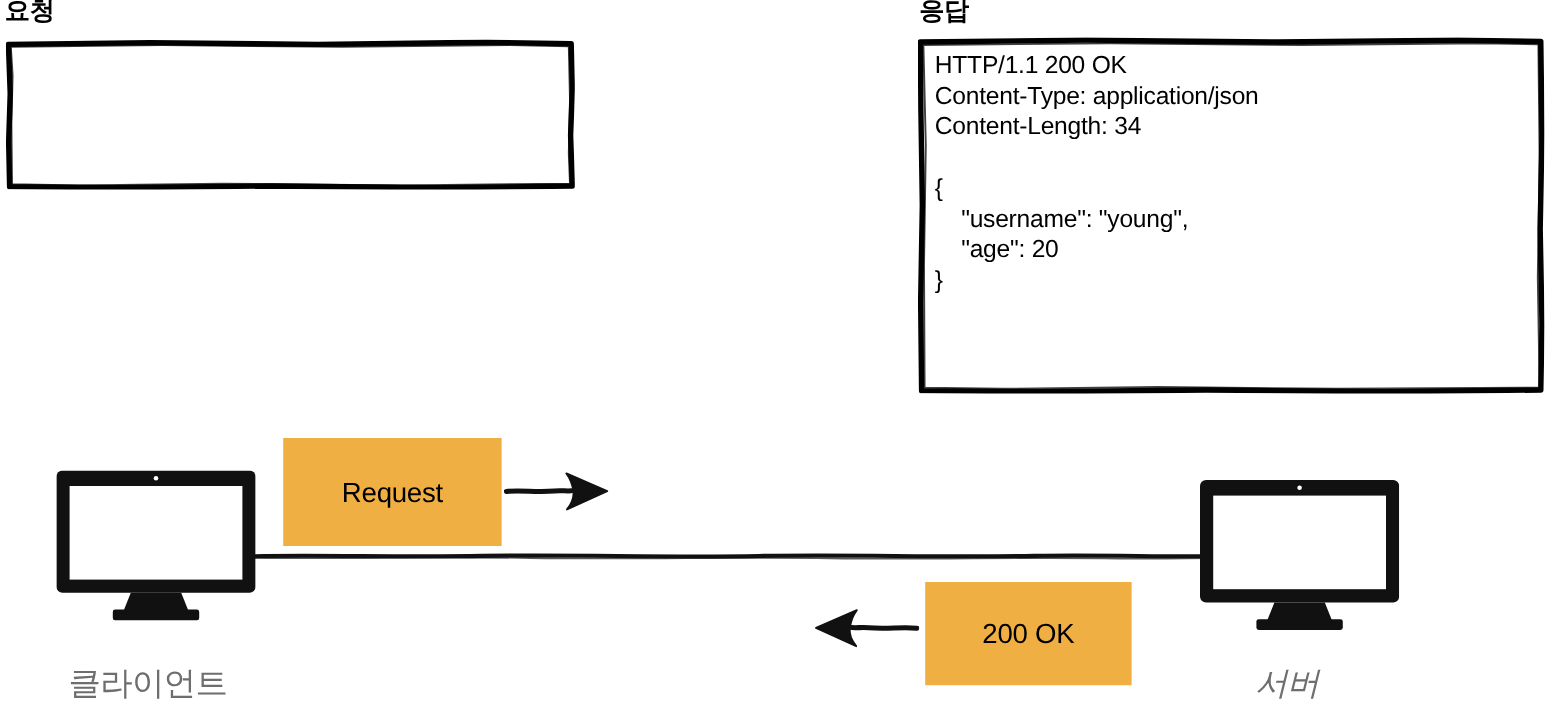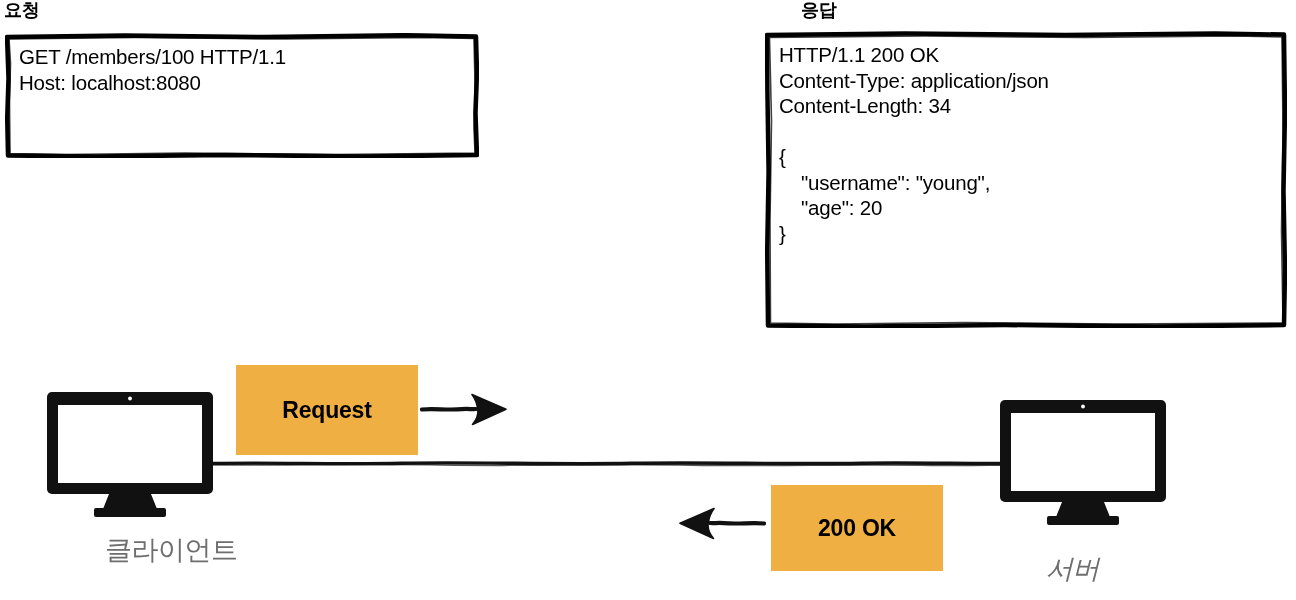--- a/index.html
+++ b/index.html
@@ -12,28 +12,28 @@
     height: 600px;
     position: relative;
     overflow: hidden;
     font-family: "Liberation Sans", sans-serif;
     color: #000000;
   }
 
   .heading {
     position: absolute;
     font-weight: bold;
-    font-size: 18px;
+    font-size: 21px;
     line-height: 20px;
     letter-spacing: -0.3px;
     color: #000;
     white-space: nowrap;
   }
   #heading-request { left: 4px;  top: 0px; }
-  #heading-response { left: 801px; top: 0px; }
+  #heading-response { left: 766px; top: 0px; }
 
   
   .msg-box {
     position: absolute;
     background: #ffffff;
     box-sizing: border-box;
   }
   .msg-box .sketch-border {
     position: absolute;
     inset: 0;
@@ -53,21 +53,21 @@
 
   #box-request  { left: 5px;   top: 33px; width: 474px; height: 125px; }
   #box-response { left: 765px; top: 31px; width: 522px; height: 297px; text-decoration: underline; }
 
   
   .tag-box {
     position: absolute;
     display: flex;
     align-items: center;
     justify-content: center;
-    font-weight: bold;
+    font-weight: normal;
     font-size: 23px;
     letter-spacing: -0.2px;
     color: #000;
   }
   #tag-request { left: 236px; top: 365px; width: 182px; height: 90px; }
   #tag-response { left: 771px; top: 485px; width: 172px; height: 86px; }
 
   
   .arrow {
     position: absolute;
@@ -89,39 +89,37 @@
   #monitor-client { left: 47px;  top: 392px; width: 166px; height: 125px; }
   #monitor-server { left: 1000px; top: 400px; width: 166px; height: 125px; }
 
   .node-label {
     position: absolute;
     font-size: 27px;
     letter-spacing: -0.5px;
     color: #6e6e6e;
     white-space: nowrap;
   }
-  #label-client { left: 57px;   top: 532px; margin-left: 48px; }
+  #label-client { left: 57px;   top: 551px; }
   #label-server { left: 1046px; top: 551px; font-style: italic; }
 </style>
 </head>
 <body>
 
 <div class="heading" id="heading-request">요청</div>
 
 <div class="heading" id="heading-response">응답</div>
 
 <div class="msg-box" id="box-request">
   <svg class="sketch-border" viewBox="0 0 474 125" preserveAspectRatio="none">
     <path d="M2,4 L120,2.5 L260,4 L400,2.2 L471,3.5 L472,40 L470.5,80 L472,122
              L360,123.5 L220,122 L90,123.5 L3,122.5 L2.2,85 L3.5,45 Z" fill="none" stroke="#000000" stroke-width="4.5" stroke-linejoin="round"></path>
     <path d="M4,6 L130,4.5 L280,6 L420,4.5 L469,5.5 L470,50 L469,95 L470,120
              L330,121.5 L180,120 L60,121.5 L5,120.5 L4.5,70 L5.5,30 Z" fill="none" stroke="#000000" stroke-width="1.6" stroke-linejoin="round" opacity="0.75"></path>
   </svg>
-  <div class="msg-text">GET /members/100 HTTP/1.1
-Host: localhost:8080</div>
 </div>
 
 <div class="msg-box" id="box-response">
   <svg class="sketch-border" viewBox="0 0 522 297" preserveAspectRatio="none">
     <path d="M2,4 L140,2.4 L300,4 L450,2.4 L519,3.6 L520,80 L518.5,160 L520,240 L519,294
              L390,295.5 L240,294 L100,295.5 L3,294.5 L2.2,220 L3.6,140 L2.4,60 Z" fill="none" stroke="#000000" stroke-width="4.5" stroke-linejoin="round"></path>
     <path d="M4.5,6.5 L160,5 L320,6.5 L470,5 L517,6 L518,100 L516.5,200 L518,292
              L350,293 L200,291.5 L70,293 L5.5,292 L5,190 L6.5,90 Z" fill="none" stroke="#000000" stroke-width="1.6" stroke-linejoin="round" opacity="0.75"></path>
   </svg>
   <div class="msg-text">HTTP/1.1 200 OK

